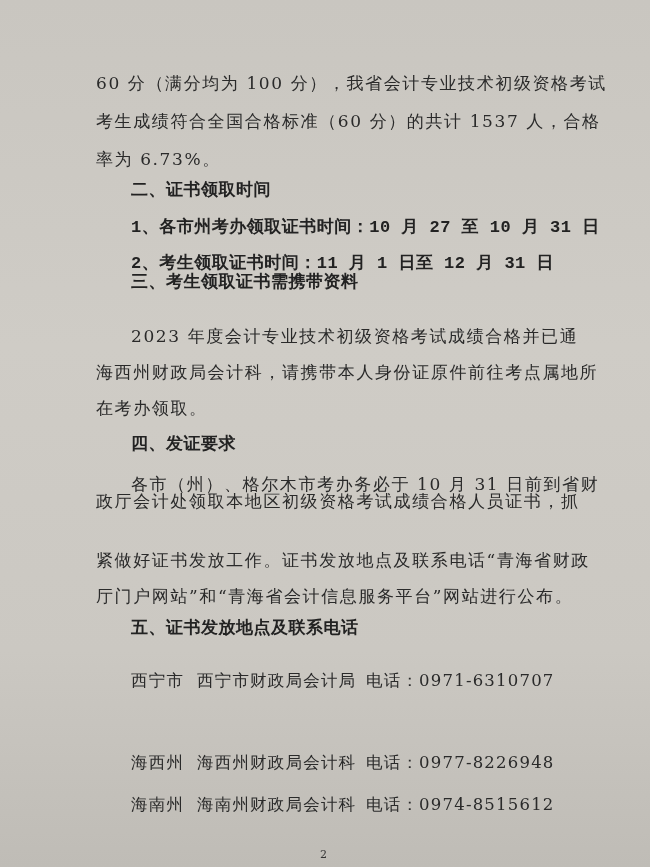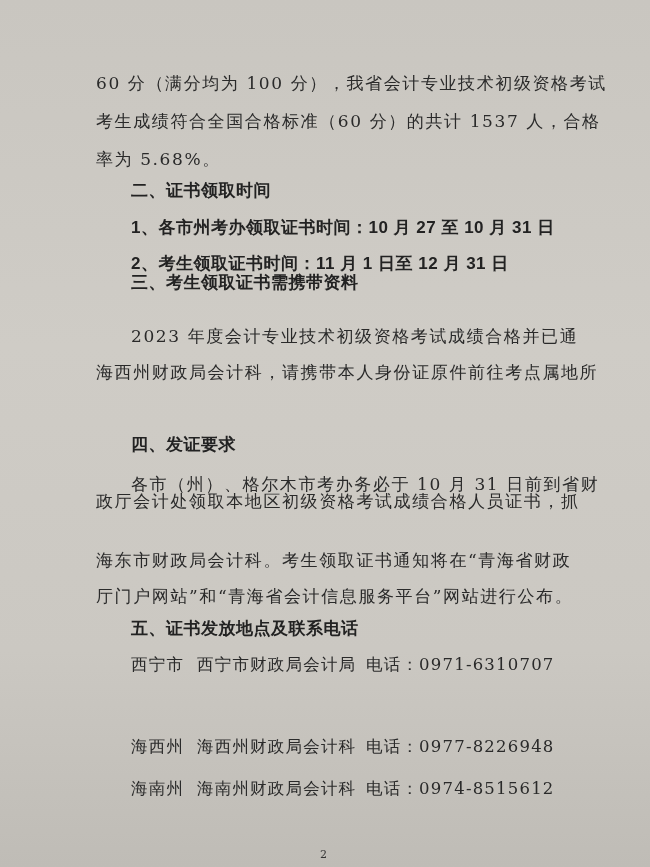--- a/index.html
+++ b/index.html
@@ -10,48 +10,49 @@
     color:#2a2a2a;
     position:relative;
   }
   .page { position:absolute; left:0; top:0; width:640px; height:867px; }
   .line {
     position:absolute; left:96px; width:462px;
     font-size:17px; line-height:22px; white-space:nowrap;
     letter-spacing:1.6px;
   }
   .indent { left:131px; }
-  .heading { font-family: Liberation Sans, sans-serif; font-weight:bold; letter-spacing:0.5px; color:#222; }
+  .heading { font-family: Liberation Mono, monospace; font-weight:bold; letter-spacing:0.5px; color:#222; }
   .contact {
     position:absolute; left:131px; font-size:16.5px; line-height:22px; white-space:nowrap; letter-spacing:1.2px;
   }
   .contact .city { display:inline-block; width:66px; }
-  .contact .office { display:inline-block; width:169px; }
+  .contact .office { display:inline-block; width:169px;margin-top:16px; }
   .pagenum { position:absolute; left:320px; top:848px; font-size:11px; color:#333; }
 </style>
 </head>
 <body>
 
 <div class="page">
   <div class="line" style="top:72px">60 分（满分均为 100 分），我省会计专业技术初级资格考试</div>
   <div class="line" style="top:110px">考生成绩符合全国合格标准（60 分）的共计 1537 人，合格</div>
-  <div class="line" style="top:148px">率为 5.68%。</div>
+  <div class="line" style="top:148px">率为 6.73%。</div>
 
   <div class="line indent heading" style="top:180px">二、证书领取时间</div>
   <div class="line indent heading" style="top:217px">1、各市州考办领取证书时间：10 月 27 至 10 月 31 日</div>
   <div class="line indent heading" style="top:253px">2、考生领取证书时间：11 月 1 日至 12 月 31 日</div>
 
   <div class="line indent heading" style="top:272px">三、考生领取证书需携带资料</div>
   <div class="line indent" style="top:325px">2023 年度会计专业技术初级资格考试成绩合格并已通</div>
   <div class="line" style="top:361px">海西州财政局会计科，请携带本人身份证原件前往考点属地所</div>
+  <div class="line" style="top:397px">在考办领取。</div>
 
   <div class="line indent heading" style="top:434px">四、发证要求</div>
   <div class="line indent" style="top:473px">各市（州）、格尔木市考办务必于 10 月 31 日前到省财</div>
   <div class="line" style="top:490px">政厅会计处领取本地区初级资格考试成绩合格人员证书，抓</div>
-  <div class="line" style="top:549px">海东市财政局会计科。考生领取证书通知将在“青海省财政</div>
+  <div class="line" style="top:549px">紧做好证书发放工作。证书发放地点及联系电话“青海省财政</div>
   <div class="line" style="top:585px">厅门户网站”和“青海省会计信息服务平台”网站进行公布。</div>
 
   <div class="line indent heading" style="top:618px">五、证书发放地点及联系电话</div>
 
   <div class="contact" style="top:654px">
     <span class="city">西宁市</span><span class="office">西宁市财政局会计局</span><span>电话：0971-6310707</span>
   </div>
   <div class="contact" style="top:736px">
     <span class="city">海西州</span><span class="office">海西州财政局会计科</span><span>电话：0977-8226948</span>
   </div>

